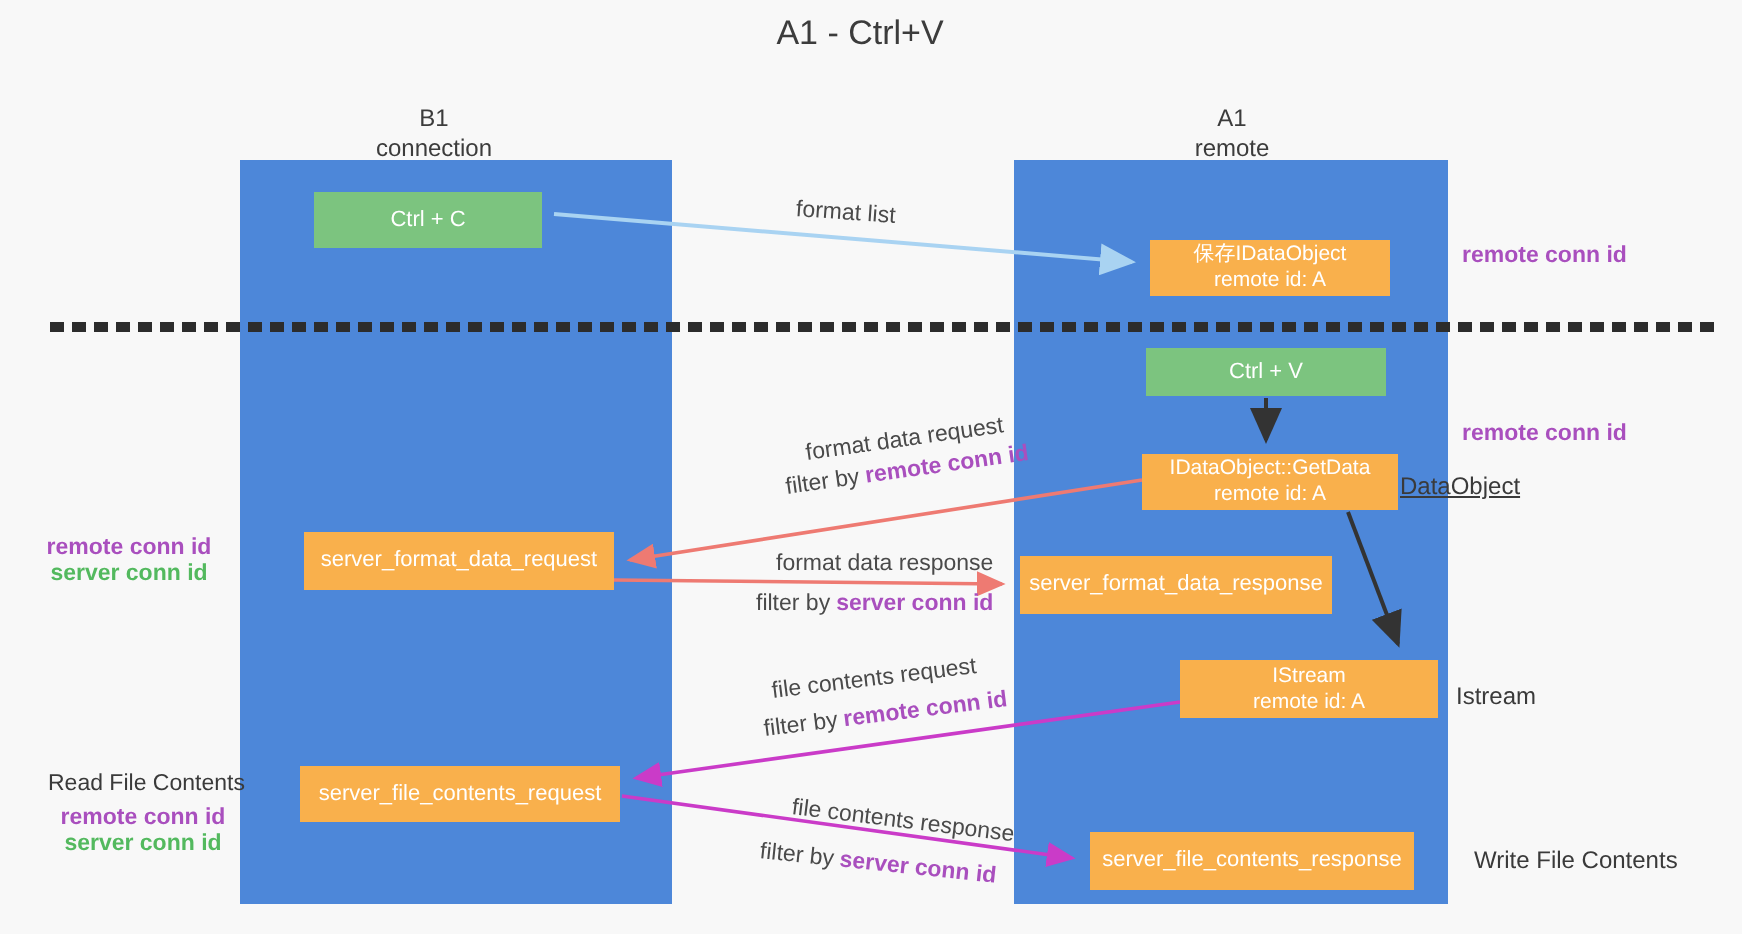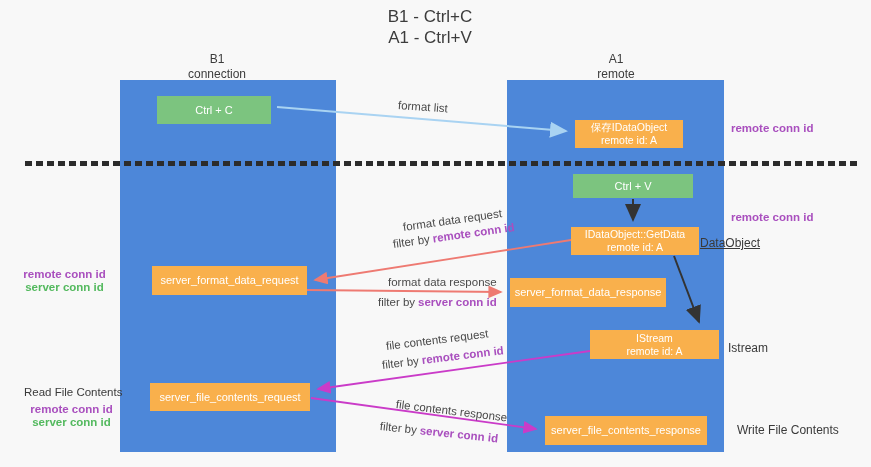--- a/index.html
+++ b/index.html
@@ -29,21 +29,20 @@
            background:repeating-linear-gradient(90deg,#2c2c2c 0 7px,transparent 7px 11px);}
 
   svg.overlay{position:absolute;left:0;top:0;width:871px;height:467px;pointer-events:none;}
 </style>
 </head>
 <body>
 
 <div id="page">
 
   <div class="title">
-    <div>B1 - Ctrl+C</div>
     <div>A1 - Ctrl+V</div>
   </div>
 
   <div class="col-header" style="left:217px;top:52px;">
     <div>B1</div>
     <div>connection</div>
   </div>
   <div class="col-header" style="left:616px;top:52px;">
     <div>A1</div>
     <div>remote</div>
@@ -75,21 +74,21 @@
     <line x1="571" y1="240" x2="315" y2="280" stroke="#ee7a72" stroke-width="1.8" marker-end="url(#mRed)"></line>
     <line x1="307" y1="290" x2="501" y2="292" stroke="#ee7a72" stroke-width="1.8" marker-end="url(#mRed)"></line>
     <line x1="590" y1="351" x2="318" y2="389" stroke="#ca3bc8" stroke-width="1.8" marker-end="url(#mMag)"></line>
     <line x1="311" y1="398" x2="536" y2="429" stroke="#ca3bc8" stroke-width="1.8" marker-end="url(#mMag)"></line>
   </svg>
 
   <div class="node green" style="left:157px;top:96px;width:114px;height:28px;">
     <span>Ctrl + C</span>
   </div>
 
-  <div class="node orange" style="left:575px;top:120px;width:108px;height:28px;">
+  <div class="node orange" style="left:575px;top:120px;width:120px;height:28px;">
     <span class="sub">保存IDataObject</span>
     <span class="sub">remote id: A</span>
   </div>
 
   <div class="node green" style="left:573px;top:174px;width:120px;height:24px;justify-content:center;">
     <span>Ctrl + V</span>
   </div>
 
   <div class="node orange" style="left:571px;top:227px;width:128px;height:28px;">
     <span class="sub">IDataObject::GetData</span>

